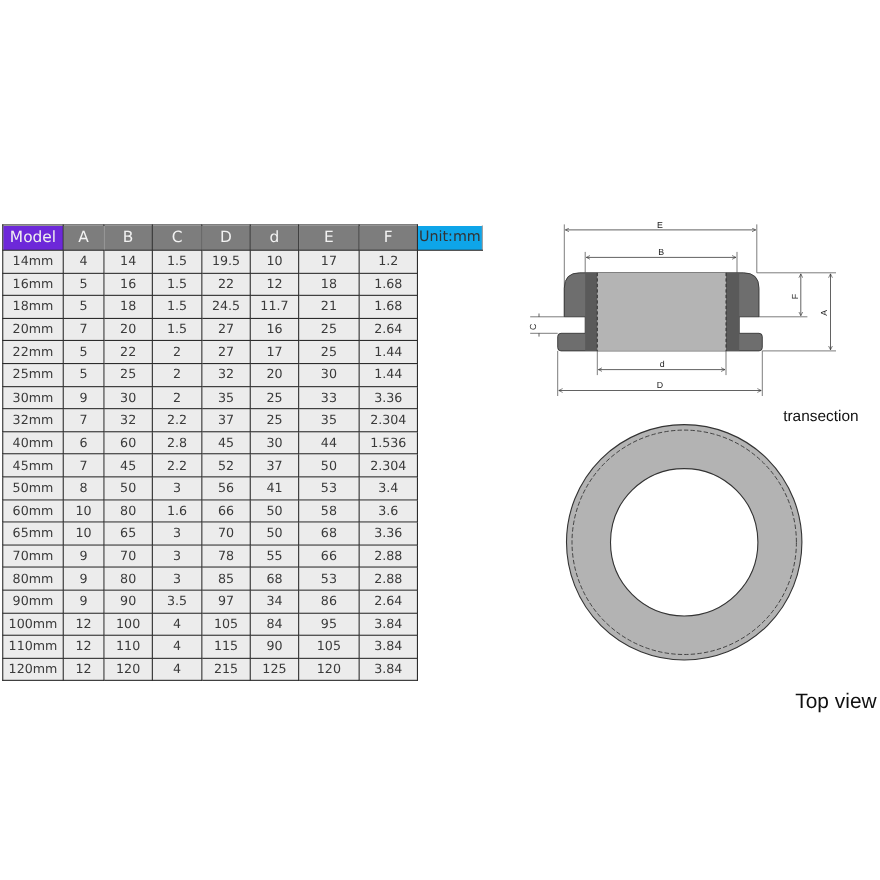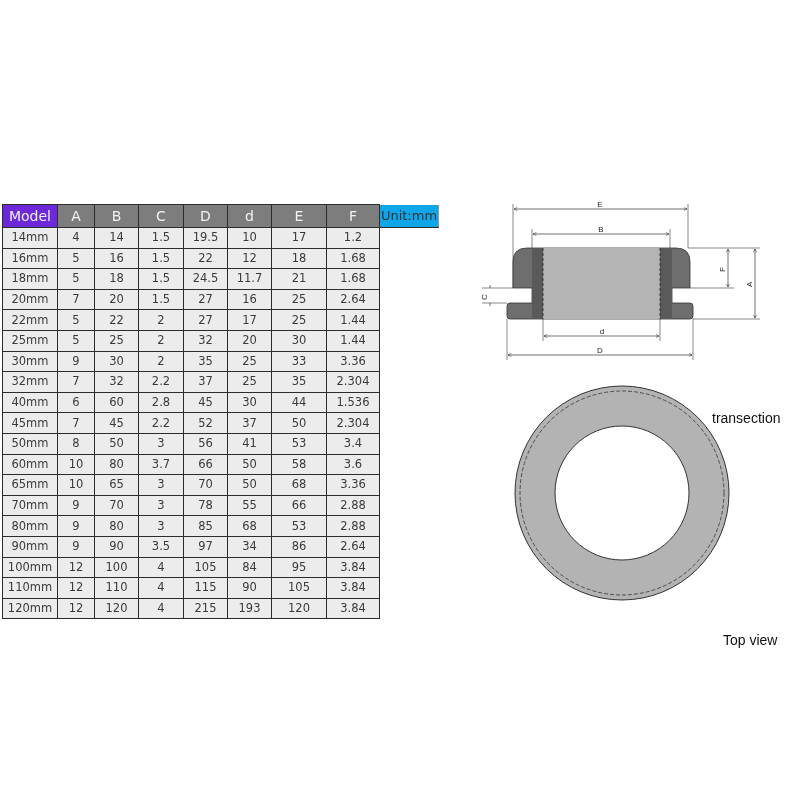--- a/index.html
+++ b/index.html
@@ -10,21 +10,21 @@
   #spec-table td, #spec-table th { border:1px solid #2c2c2c; padding:0; text-align:center;
                 vertical-align:middle; font-size:11.5px; font-weight:normal; color:#3a3a3a;
                 height:19.6px; line-height:19px; background:#ececec; overflow:hidden; white-space:nowrap; }
   #spec-table th { background:#7d7d7d; color:#f2f2f2; font-size:14px; height:22px; }
   #spec-table th.model-h { background:#6d28d9; color:#f0f0f0; }
   #spec-table td.unit { background:#ececec; font-size:13px; color:#333; border-top:1px solid #bbb; border-right:1px solid #999; }
   .col-model { width:55px; } .col-a { width:37px; } .col-b { width:44px; } .col-c { width:45px; }
   .col-dd { width:44px; } .col-d { width:44px; } .col-e { width:55px; } .col-f { width:53px; }
   .col-unit { width:59px; }
   svg text { font-family:"Liberation Sans", sans-serif; }
-  .caption { position:absolute; font-family:"Liberation Sans", sans-serif; color:#111; font-size:14px;margin-top:40px; }
+  .caption { position:absolute; font-family:"Liberation Sans", sans-serif; color:#111; font-size:14px; }
 </style>
 </head>
 <body>
 
 <table id="spec-table">
   <colgroup>
     <col class="col-model">
       <col class="col-a">
       <col class="col-b">
       <col class="col-c">
@@ -155,21 +155,21 @@
         <td>3</td>
         <td>56</td>
         <td>41</td>
         <td>53</td>
         <td>3.4</td>
       </tr>
       <tr>
         <td>60mm</td>
         <td>10</td>
         <td>80</td>
-        <td>3.7</td>
+        <td>1.6</td>
         <td>66</td>
         <td>50</td>
         <td>58</td>
         <td>3.6</td>
       </tr>
       <tr>
         <td>65mm</td>
         <td>10</td>
         <td>65</td>
         <td>3</td>
@@ -227,21 +227,21 @@
         <td>90</td>
         <td>105</td>
         <td>3.84</td>
       </tr>
       <tr>
         <td>120mm</td>
         <td>12</td>
         <td>120</td>
         <td>4</td>
         <td>215</td>
-        <td>193</td>
+        <td>125</td>
         <td>120</td>
         <td>3.84</td>
       </tr>
     </tbody>
 </table>
 
 <svg width="800" height="800" style="position:absolute;left:0;top:0;pointer-events:none">
   <defs>
     <marker id="arr" markerWidth="6" markerHeight="6" refX="5" refY="3" orient="auto-start-reverse">
       <path d="M0,0.5 L5,3 L0,5.5" fill="none" stroke="#333" stroke-width="0.8"></path>
@@ -291,13 +291,13 @@
     <text x="0" y="0" font-size="8" fill="#222" transform="translate(487,300) rotate(-90)">C</text>
   </g>
   <g>
     <circle cx="622" cy="493" r="107" fill="#b3b3b3" stroke="#333" stroke-width="1"></circle>
     <circle cx="622" cy="493" r="102" fill="none" stroke="#333" stroke-width="0.8" stroke-dasharray="4,2"></circle>
     <circle cx="622" cy="493" r="67" fill="#ffffff" stroke="#333" stroke-width="1"></circle>
   </g>
 </svg>
 
 <div class="caption" style="left:712px;top:370px;font-size:14px;">transection</div>
-<div class="caption" style="left:723px;top:592px;font-size:14px;">Top view</div>
+<div class="caption" style="left:723px;top:628px;font-size:19px;">Top view</div>
 
 </body></html>

